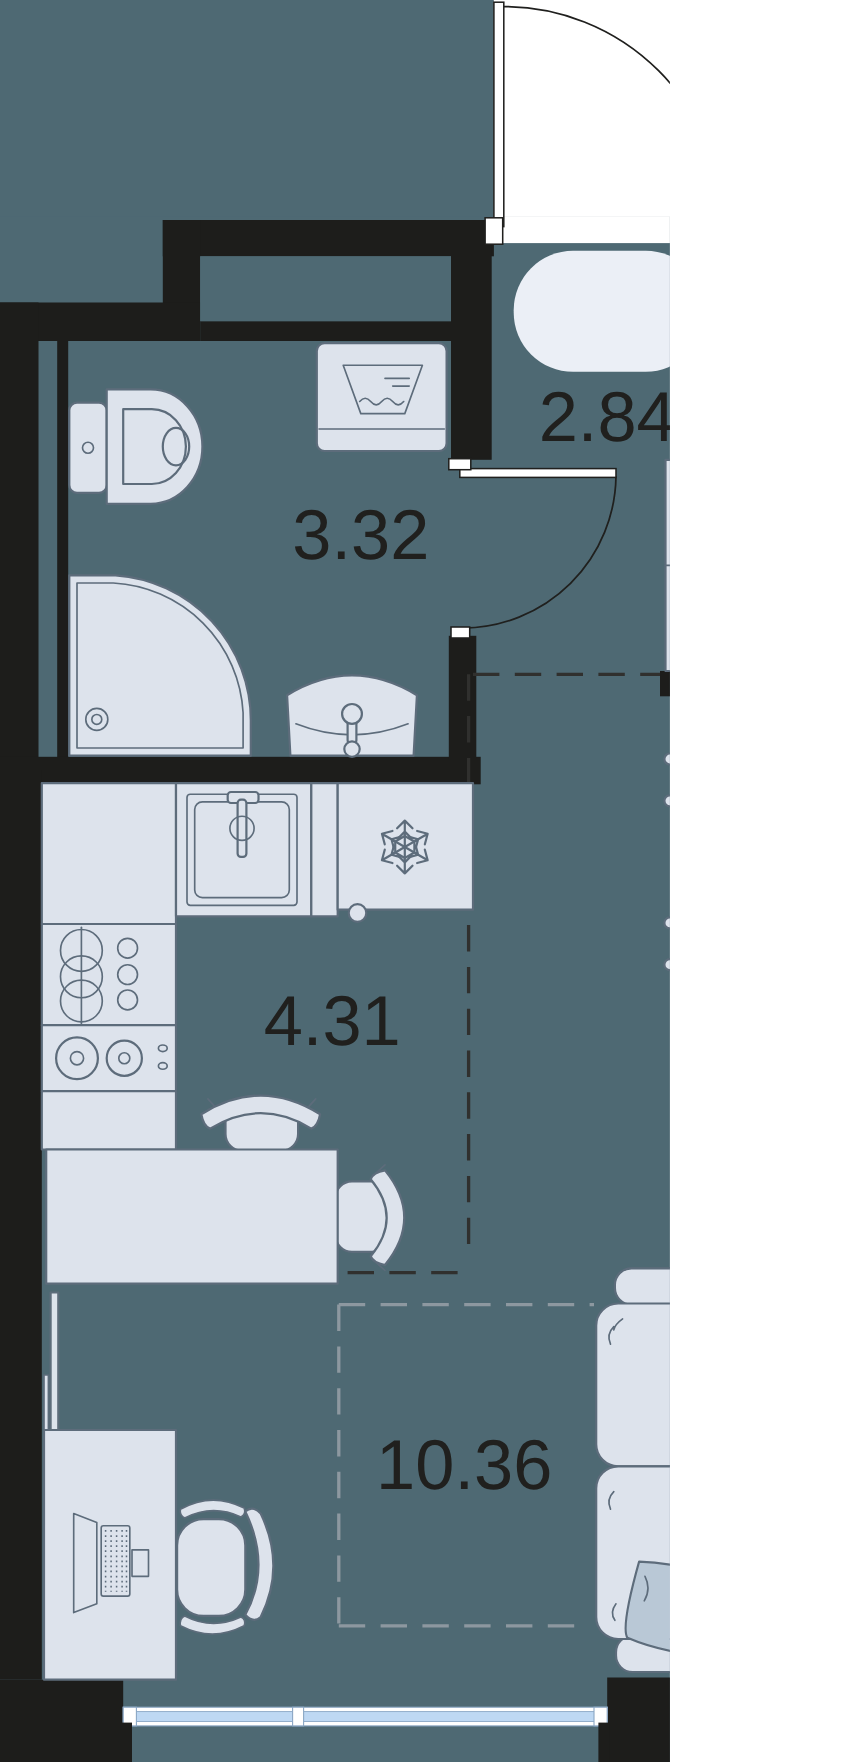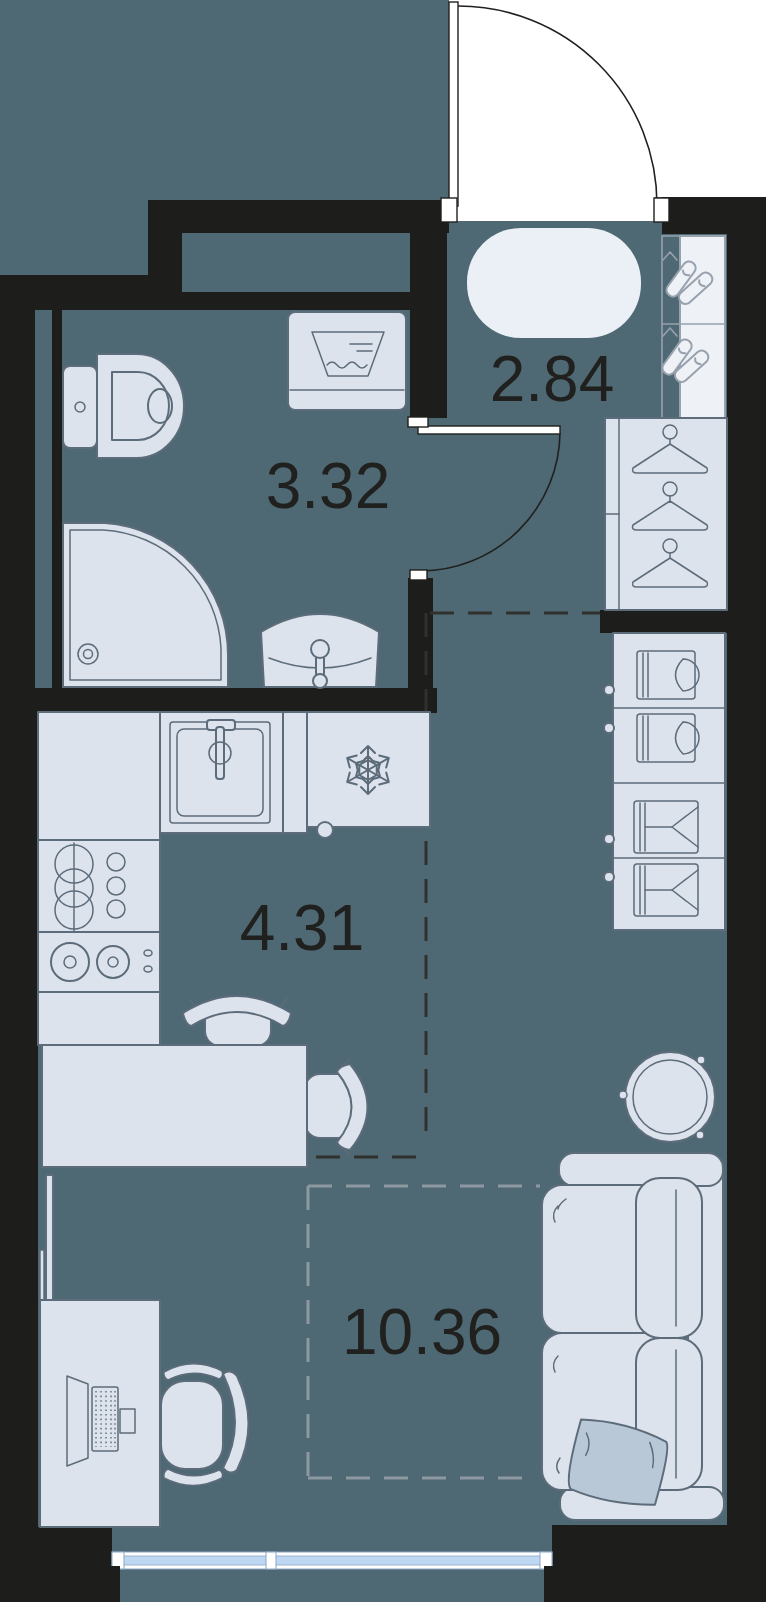--- a/index.html
+++ b/index.html
@@ -1,17 +1,17 @@
 <!DOCTYPE html>
 <html style="--floor: #4e6973; --wall: #1d1d1b; --furn-fill: #dde3ec; --furn-stroke: #5d6c7b; --outline-dark: #20201e; --pillow: #b9c8d6; --window-blue: #bed8f3; --window-frame: #8aa6c4; --rug: #ebeff6; --dash-dark: #30302e; --dash-light: #8d98a0; --shoe-stroke: #97a2ae; --label: #20201e;"><head>
 <meta charset="utf-8">
 <style>
   html,body { margin:0; padding:0; background:#ffffff; }
   .stage {
-    position:relative; width:766px; height:1602px; background:#ffffff;
+    position:relative; width:609px; height:1602px; background:#ffffff;
     font-family:"Liberation Sans", sans-serif; overflow:hidden;
   }
   .plan-svg { position:absolute; inset:0; display:block; }
 
   .floor { fill:var(--floor,#4e6973); }
   .wall  { fill:var(--wall,#1d1d1b); }
   .white { fill:#ffffff; }
 
   .f  { fill:var(--furn-fill,#dde3ec); stroke:var(--furn-stroke,#5d6c7b);
         stroke-width:2; stroke-linejoin:round; stroke-linecap:round; }

